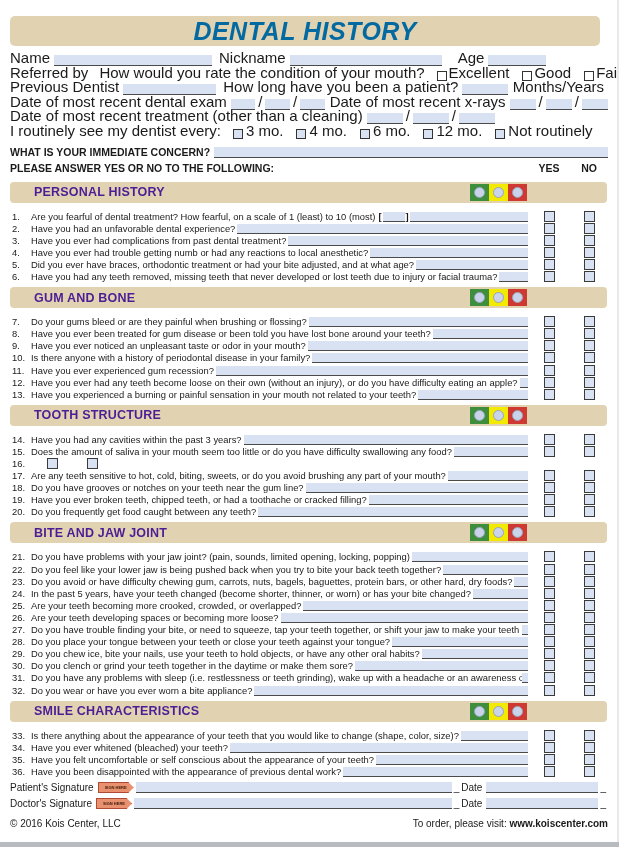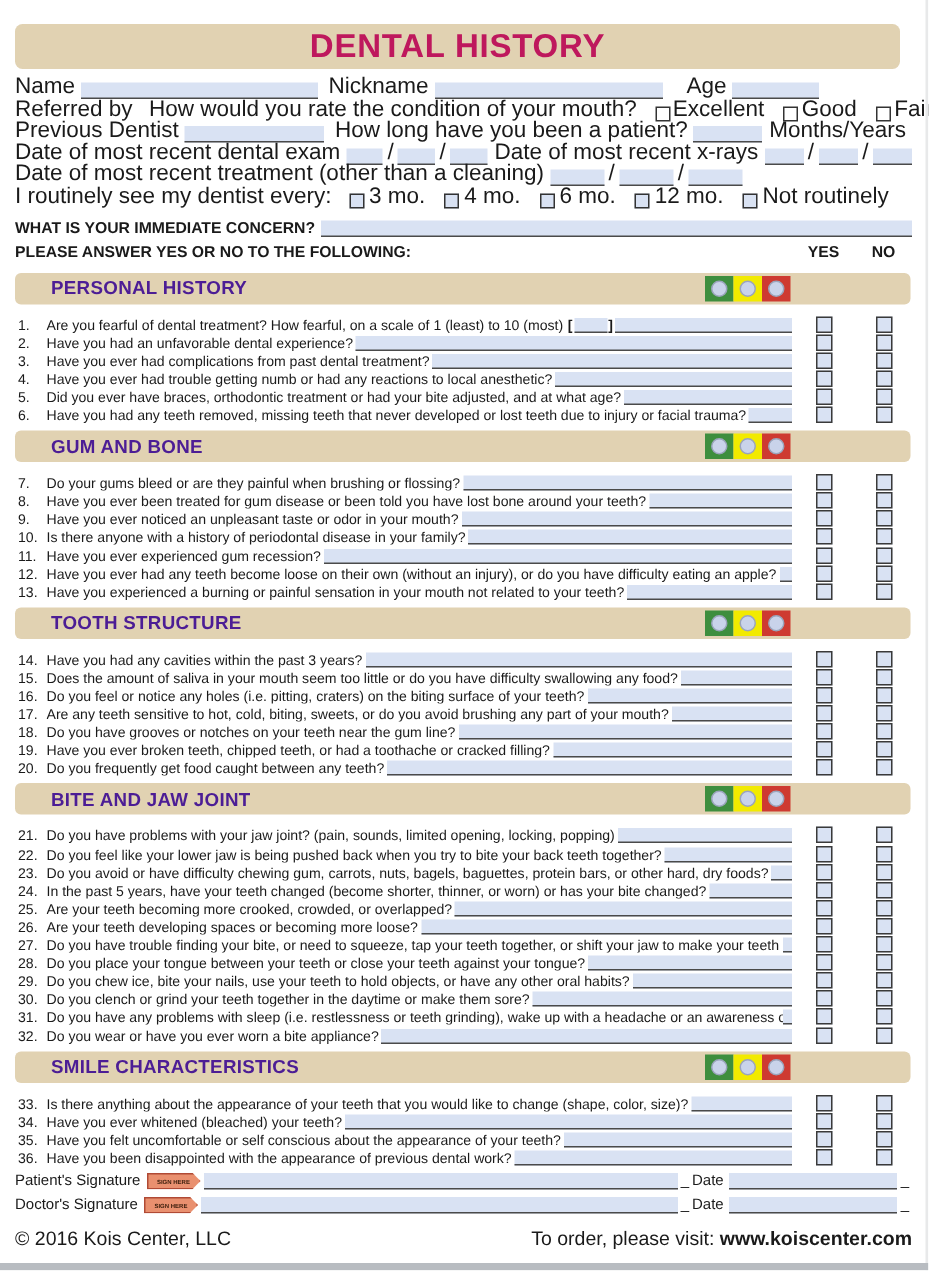--- a/index.html
+++ b/index.html
@@ -10,21 +10,21 @@
     font-family:"Liberation Sans", sans-serif; color:#1a1a1a;
   }
   .inner { padding:16px 11px 0 10px; }
 
   
   .titlebar {
     width:590px; height:30px; margin:0 0 6px 0;
     background:#e1d2b2; border-radius:5px;
     display:flex; align-items:center; justify-content:center;
   }
-  .titlebar .t { font-size:22px; font-weight:bold; letter-spacing:.5px; color:#be185d; }
+  .titlebar .t { font-size:25px; font-weight:bold; letter-spacing:.5px; color:#0369a1;font-style:italic; }
 
   
   .hrow { display:flex; align-items:flex-end; height:14px; margin-bottom:0; font-size:15px; white-space:nowrap; }
   .hrow + .hrow { margin-top:0.5px; }
   .lbl { padding-right:4px; }
   .fld {
     display:inline-block; height:11px; background:#d9e2f3;
     border-bottom:1px solid #4a4a4a;
   }
   .grow { flex:1 1 auto; }
@@ -74,21 +74,21 @@
     position:relative; width:36px; height:11px; margin:0 2px 0 0;
     background:#e9906f; border:1px solid #b04a35;
     clip-path:polygon(0 0, 85% 0, 100% 50%, 85% 100%, 0 100%);
     display:flex; align-items:center; justify-content:center;
     font-size:4px; font-weight:bold; color:#40210f; letter-spacing:0;
   }
   .datefld { display:inline-block; width:112px; height:11px; background:#d9e2f3; border-bottom:1px solid #4a4a4a; }
   .uscore { padding:0 2px; }
 
   
-  .footer { display:flex; margin-top:9px; font-size:13px; }
+  .footer { display:flex; margin-top:9px; font-size:10px; }
   .footer .right { margin-left:auto; }
   .footer .url { font-weight:bold; }
   .bottom-strip { position:absolute; left:0; bottom:0; width:619px; height:5px; background:#b8bcc1; }
   .right-edge { position:absolute; top:0; right:0; width:2px; height:847px; background:#e8e9ea; }
 </style>
 </head>
 <body>
 
 <div class="page">
   <div class="inner">
@@ -436,24 +436,20 @@
           </span>
           <span class="cbcell">
             <span class="cb"></span>
           </span>
           <span class="cbcell n">
             <span class="cb"></span>
           </span>
         </div>
         <div class="qrow">
           <span class="qnum">16.</span>
-          <span class="qline">
-            <span class="qtext">Do you feel or notice any holes (i.e. pitting, craters) on the biting surface of your teeth?</span>
-            <span class="qfield"></span>
-          </span>
           <span class="cbcell">
             <span class="cb"></span>
           </span>
           <span class="cbcell n">
             <span class="cb"></span>
           </span>
         </div>
         <div class="qrow">
           <span class="qnum">17.</span>
           <span class="qline">

